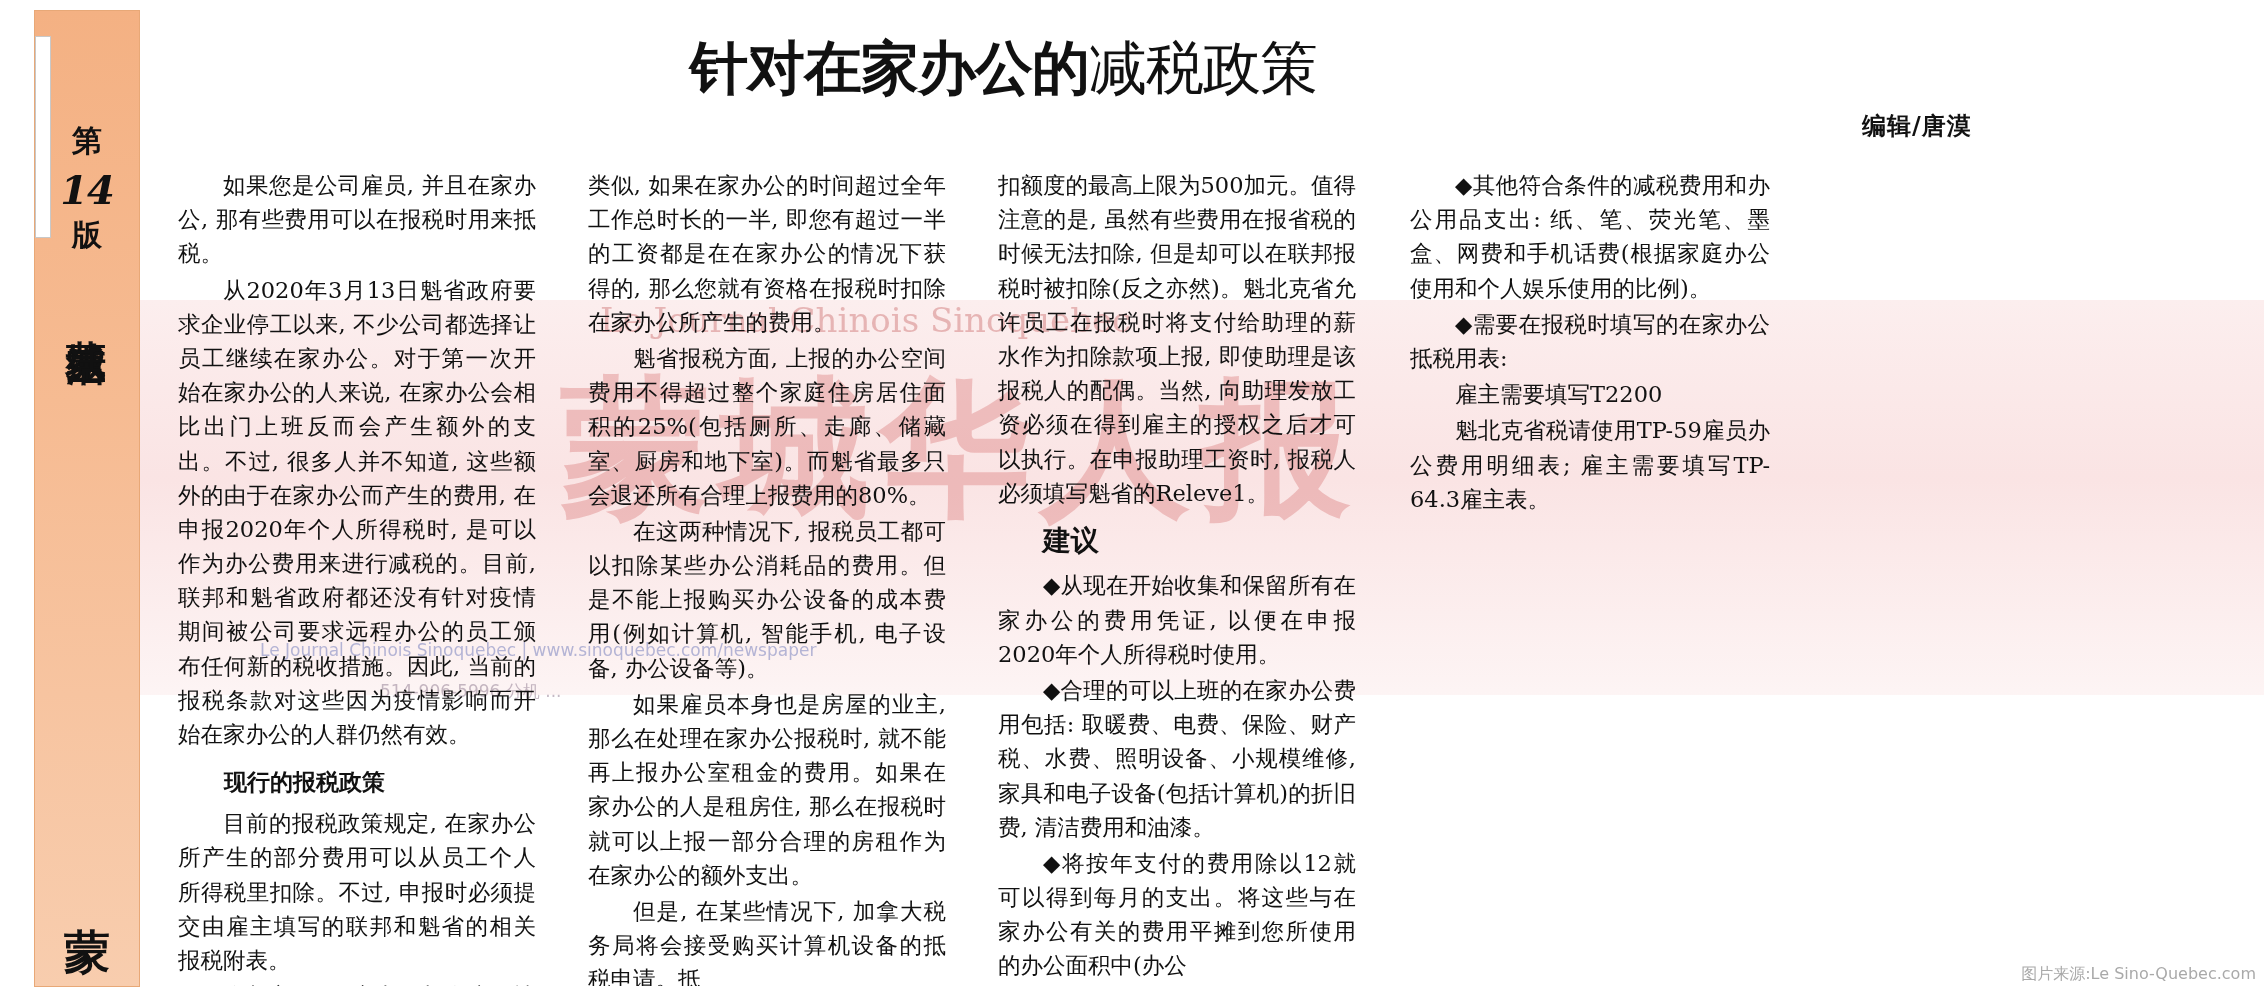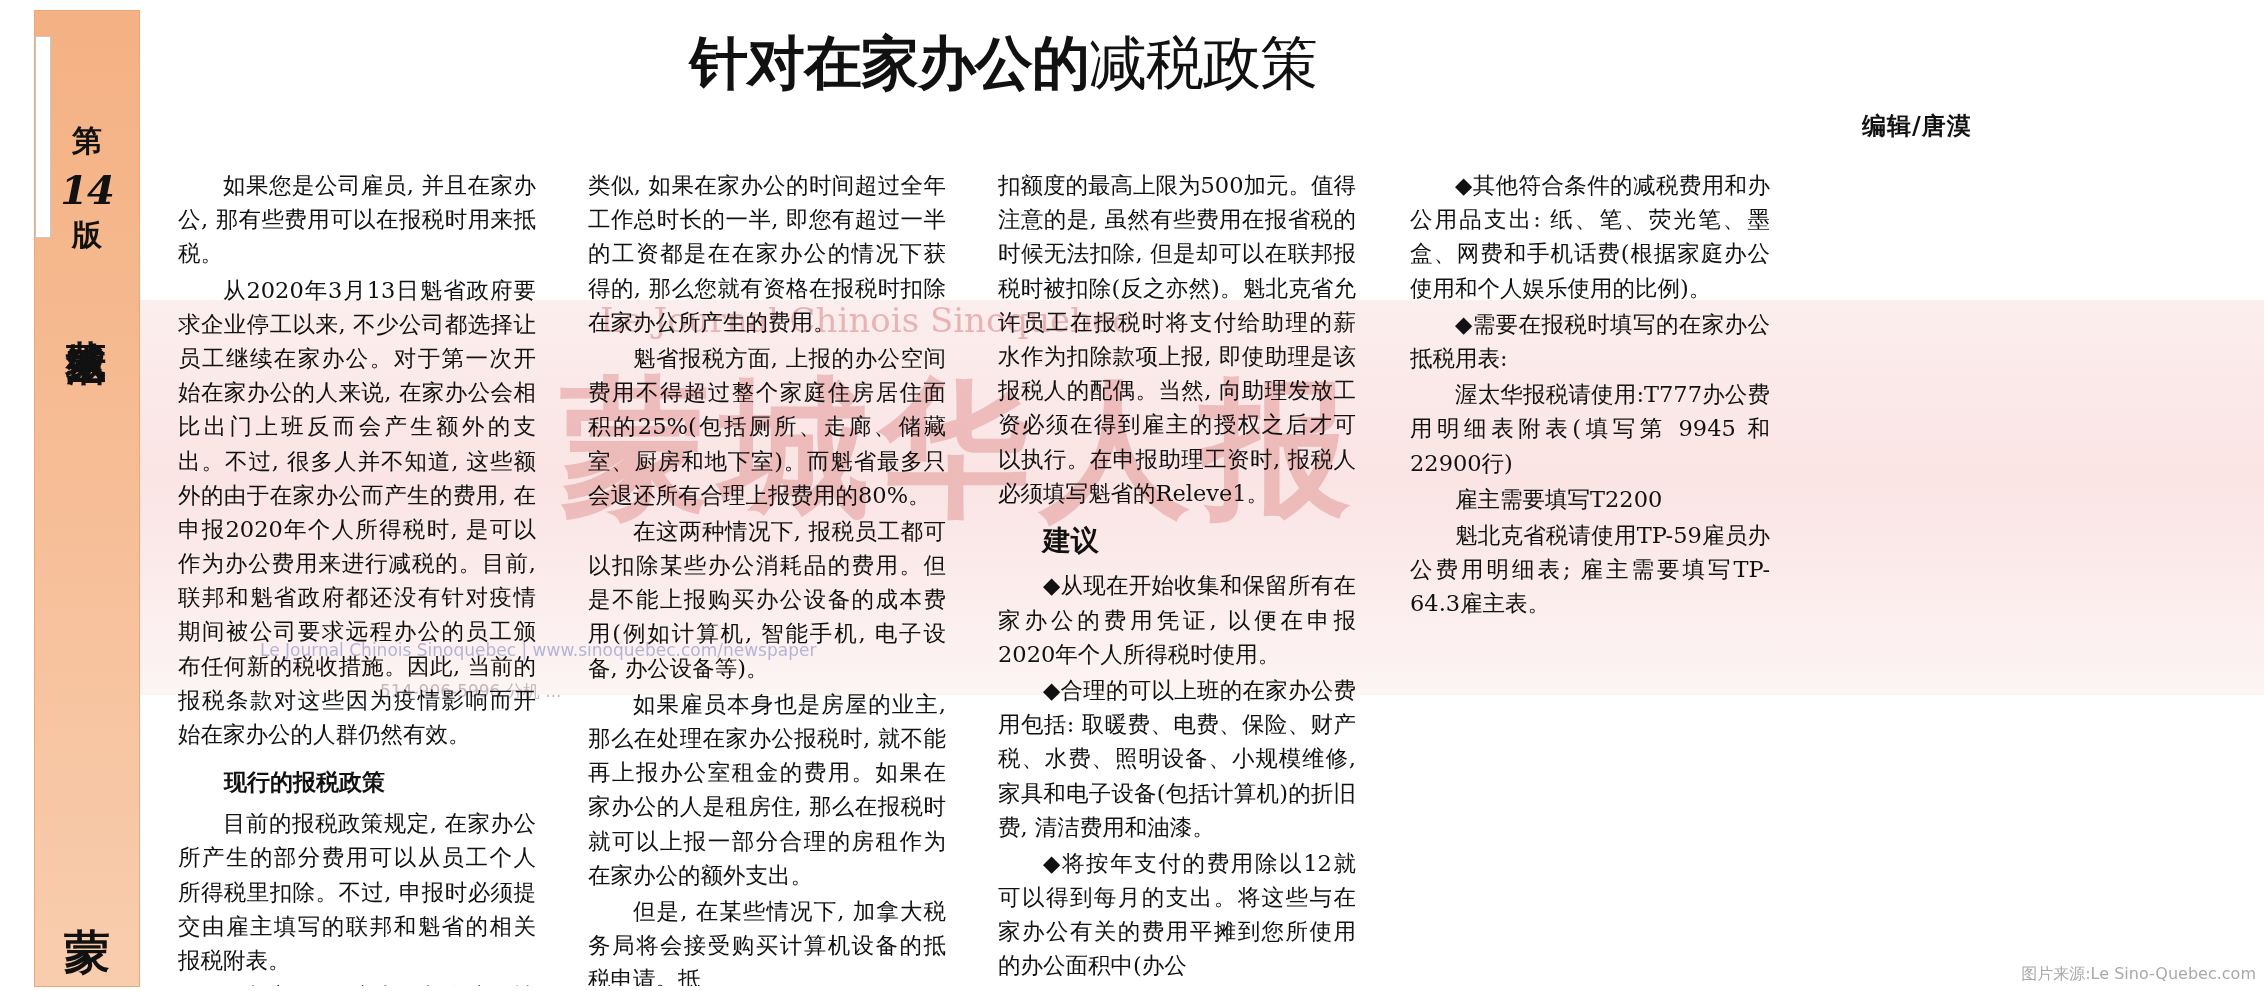--- a/index.html
+++ b/index.html
@@ -49,21 +49,21 @@
     font-family:"DejaVu Serif","Liberation Serif",serif;
   }
   .side-tab{
     position:absolute;left:0;top:25px;width:14px;height:200px;
     background:#ffffff;border:1px solid #c8c8c8;
   }
 
   
   .headline{
     position:absolute;left:690px;top:38px;width:1000px;
-    font-family:Liberation Mono, monospace;
+    font-family:Liberation Sans, sans-serif;
     font-size:58px;line-height:1.05;white-space:nowrap;
   }
   .headline .hl-bold{font-weight:bold;letter-spacing:-1px;}
   .headline .hl-light{font-weight:normal;letter-spacing:-1px;}
 
   .editor-line{
     position:absolute;left:1862px;top:110px;
     font-size:24px;font-weight:bold;letter-spacing:1px;
     font-family:"DejaVu Serif","Liberation Serif",serif;
   }
@@ -176,21 +176,20 @@
       <p class="noind">扣额度的最高上限为500加元。值得注意的是, 虽然有些费用在报省税的时候无法扣除, 但是却可以在联邦报税时被扣除(反之亦然)。魁北克省允许员工在报税时将支付给助理的薪水作为扣除款项上报, 即使助理是该报税人的配偶。当然, 向助理发放工资必须在得到雇主的授权之后才可以执行。在申报助理工资时, 报税人必须填写魁省的Releve1。</p>
       <div class="sug-h">建议</div>
       <p class="bullet">◆从现在开始收集和保留所有在家办公的费用凭证, 以便在申报2020年个人所得税时使用。</p>
       <p class="bullet">◆合理的可以上班的在家办公费用包括: 取暖费、电费、保险、财产税、水费、照明设备、小规模维修, 家具和电子设备(包括计算机)的折旧费, 清洁费用和油漆。</p>
       <p class="bullet">◆将按年支付的费用除以12就可以得到每月的支出。将这些与在家办公有关的费用平摊到您所使用的办公面积中(办公</p>
     </div>
 
     <div class="col c3">
       <p class="bullet">◆其他符合条件的减税费用和办公用品支出: 纸、笔、荧光笔、墨盒、网费和手机话费(根据家庭办公使用和个人娱乐使用的比例)。</p>
       <p class="bullet">◆需要在报税时填写的在家办公抵税用表:</p>
-      <p>渥太华报税请使用:T777办公费用明细表附表(填写第 9945 和22900行)</p>
       <p>雇主需要填写T2200</p>
       <p>魁北克省税请使用TP-59雇员办公费用明细表; 雇主需要填写TP-64.3雇主表。</p>
 
     </div>
 
   </div>
 
 </div>
 
 </body></html>

